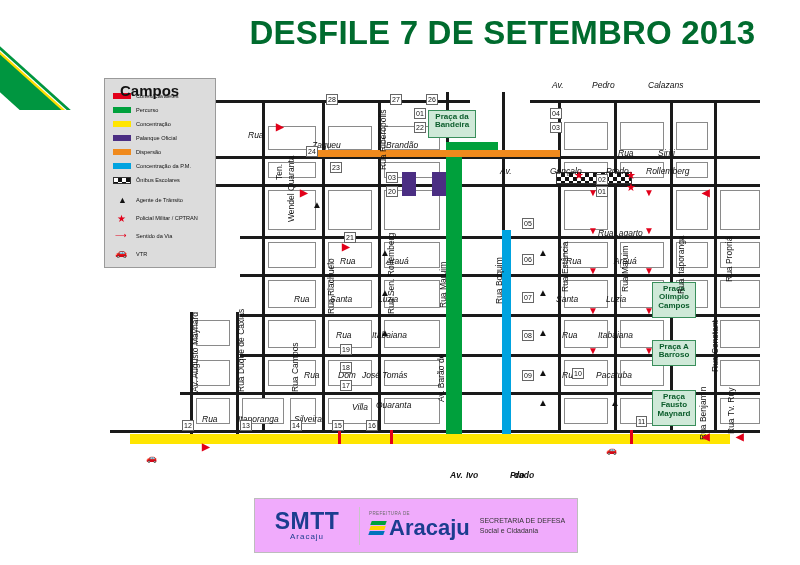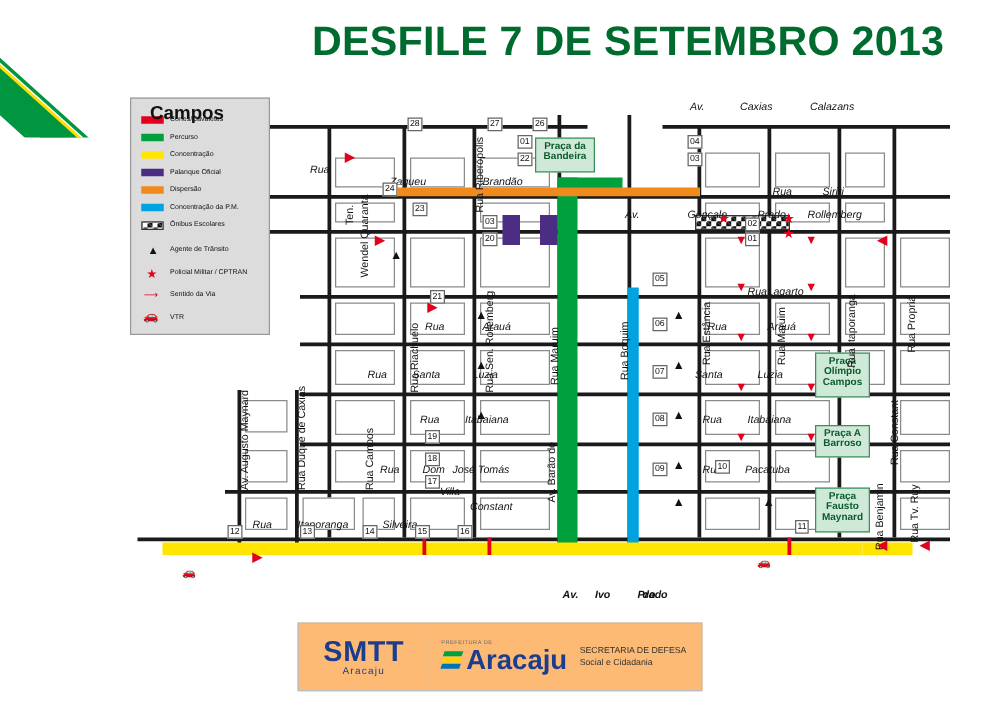--- a/index.html
+++ b/index.html
@@ -85,22 +85,22 @@
   }
   #legend-title {
     position:absolute; left:120px; top:82px; font-size:15px; font-weight:bold; color:#111;
   }
   .lg-row { position:absolute; left:8px; font-size:5.6px; color:#111; white-space:nowrap; }
   .lg-sw  { position:absolute; left:8px; width:18px; height:6px; }
   .lg-txt { position:absolute; left:31px; font-size:5.6px; color:#111; white-space:nowrap; }
 
   
   #footer {
-    position:absolute; left:238px; top:498px; width:324px; height:55px;
-    background:#fdba74; border:1px solid #bdbdbd;
+    position:absolute; left:254px; top:498px; width:324px; height:55px;
+    background:#f0abfc; border:1px solid #bdbdbd;
     display:flex; align-items:center;
   }
   #smtt { width:104px; text-align:center; line-height:1; }
   #smtt .big { font-size:23px; font-weight:bold; color:#1b3d8f; letter-spacing:0.5px; }
   #smtt .small { font-size:8px; color:#1b3d8f; letter-spacing:1px; }
   #divider { width:1px; height:38px; background:#c6c6c6; }
   #aracaju { padding-left:9px; line-height:1; }
   #aracaju .pref { font-size:4.5px; color:#6b6b6b; letter-spacing:0.4px; }
   #aracaju .big { font-size:22px; font-weight:bold; color:#1b3d8f; }
   #sds { padding-left:10px; font-size:7px; color:#333; line-height:1.35; }
@@ -240,21 +240,21 @@
     <span>Praça A</span><br>
     <span>Barroso</span>
   </div>
   <div class="praca" style="left:562px; top:328px; width:44px; height:36px;">
     <span>Praça</span><br>
     <span>Fausto</span><br>
     <span>Maynard</span>
   </div>
 
   <div class="lbl" style="left:462px; top:18px;">Av.</div>
-  <div class="lbl" style="left:502px; top:18px;">Caxias</div>
+  <div class="lbl" style="left:502px; top:18px;">Pedro</div>
   <div class="lbl" style="left:558px; top:18px;">Calazans</div>
 
   <div class="lbl" style="left:158px; top:68px;">Rua</div>
   <div class="vlbl" style="left:184px; top:118px;">Ten.</div>
   <div class="vlbl" style="left:196px; top:160px;">Wendel Quaranta</div>
 
   <div class="lbl" style="left:222px; top:78px;">Zaqueu</div>
   <div class="lbl" style="left:296px; top:78px;">Brandão</div>
 
   <div class="lbl" style="left:410px; top:104px;">Av.</div>
@@ -280,32 +280,32 @@
   <div class="lbl" style="left:282px; top:268px;">Itabaiana</div>
   <div class="lbl" style="left:472px; top:268px;">Rua</div>
   <div class="lbl" style="left:508px; top:268px;">Itabaiana</div>
 
   <div class="lbl" style="left:214px; top:308px;">Rua</div>
   <div class="lbl" style="left:248px; top:308px;">Dom</div>
   <div class="lbl" style="left:272px; top:308px;">José Tomás</div>
   <div class="lbl" style="left:472px; top:308px;">Rua</div>
   <div class="lbl" style="left:506px; top:308px;">Pacatuba</div>
 
-  <div class="lbl" style="left:250px; top:326px;margin-left:12px;">Villa</div>
-  <div class="lbl" style="left:286px; top:338px;">Constant</div>
+  <div class="lbl" style="left:250px; top:340px;margin-left:12px;">Villa</div>
+  <div class="lbl" style="left:286px; top:338px;">Quaranta</div>
 
   <div class="lbl" style="left:112px; top:352px;">Rua</div>
   <div class="lbl" style="left:148px; top:352px;">Itaporanga</div>
-  <div class="lbl" style="left:216px; top:352px;text-align:right;">Silveira</div>
+  <div class="lbl" style="left:204px; top:352px;text-align:right;">Silveira</div>
 
   <div class="lbl" style="left:508px; top:166px;">Rua</div>
   <div class="lbl" style="left:524px; top:166px;">Lagarto</div>
 
   <div class="lbl b" style="left:360px; top:408px;">Av.</div>
-  <div class="lbl b" style="left:386px; top:408px;text-align:right;">Ivo</div>
+  <div class="lbl b" style="left:376px; top:408px;text-align:right;">Ivo</div>
   <div class="lbl b" style="left:404px; top:408px;padding-left:20px;">do</div>
   <div class="lbl b" style="left:420px; top:408px;">Prado</div>
 
   <div class="vlbl" style="left:288px; top:108px;">Rua Riberópolis</div>
   <div class="vlbl" style="left:236px; top:252px;">Rua Riachuelo</div>
   <div class="vlbl" style="left:296px; top:252px;">Rua Sen. Rollemberg</div>
   <div class="vlbl" style="left:348px; top:246px;">Rua Maruim</div>
   <div class="vlbl" style="left:404px; top:242px;">Rua Boquim</div>
   <div class="vlbl" style="left:470px; top:230px;">Rua Estância</div>
   <div class="vlbl" style="left:530px; top:230px;">Rua Maruim</div>

